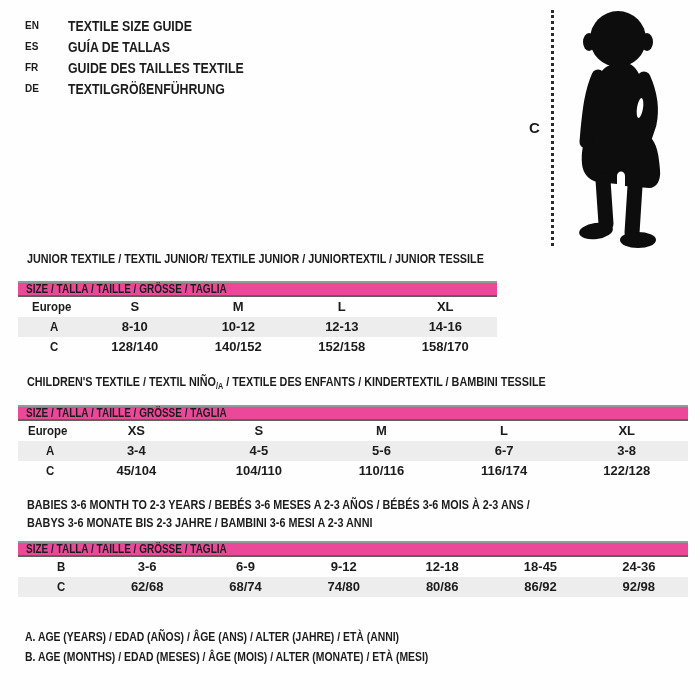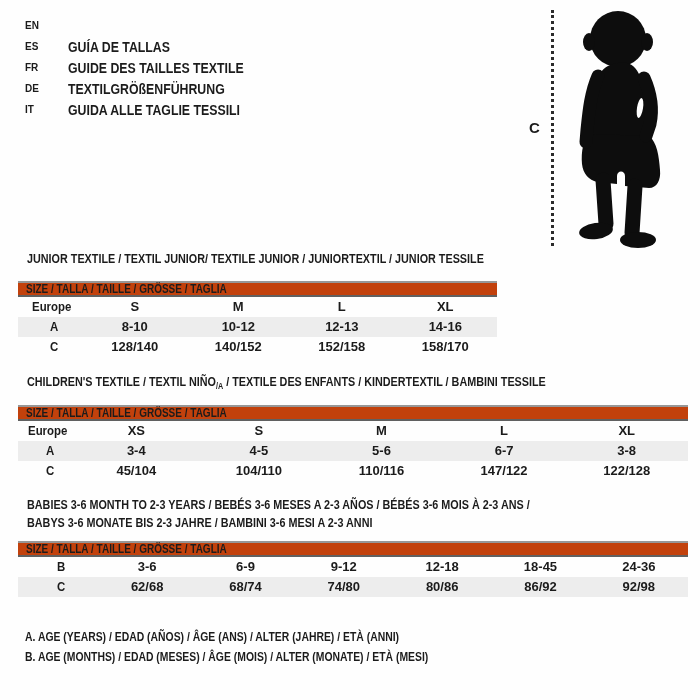--- a/index.html
+++ b/index.html
@@ -26,21 +26,21 @@
                border-left:3px dotted #2b2b2b;}
   .c-label{position:absolute;left:9px;top:115px;font-weight:700;font-size:15px;}
   .baby-svg{position:absolute;left:45px;top:2px;}
 
   
   .sec-title{font-weight:700;font-size:13.5px;line-height:18px;}
   .subA{font-size:9px;vertical-align:-3px;}
 
   
   .size-wrap{box-sizing:border-box;}
-  .size-bar{box-sizing:border-box;height:16px;background:#c2410c;
+  .size-bar{box-sizing:border-box;height:16px;background:#ec4899;
             border-top:2px solid #979797;border-bottom:2px solid #606060;
             display:flex;align-items:center;padding-left:8px;
             font-weight:700;font-size:12.5px;}
   table.size{border-collapse:collapse;table-layout:fixed;width:100%;
              font-weight:700;font-size:13px;}
   table.size td{height:20px;line-height:20px;padding:0;text-align:center;
                 overflow:hidden;}
   table.size td.lbl{text-align:center;padding-left:8px;}
   tr.alt{background:#ededed;}
 
@@ -48,36 +48,33 @@
   .legend-line{font-weight:700;font-size:13px;height:20px;line-height:20px;}
 </style>
 </head>
 <body>
 
 <div class="page">
 
   <div class="abs lang-list">
     <div class="lang-row">
       <span class="lang-code">EN</span>
+      <span class="lang-label"><span class="cx sx88">TEXTILE SIZE GUIDE</span></span>
     </div>
     <div class="lang-row">
       <span class="lang-code">ES</span>
       <span class="lang-label"><span class="cx sx88">GUÍA DE TALLAS</span></span>
     </div>
     <div class="lang-row">
       <span class="lang-code">FR</span>
       <span class="lang-label"><span class="cx sx88">GUIDE DES TAILLES TEXTILE</span></span>
     </div>
     <div class="lang-row">
       <span class="lang-code">DE</span>
       <span class="lang-label"><span class="cx sx88">TEXTILGRÖßENFÜHRUNG</span></span>
-    </div>
-    <div class="lang-row">
-      <span class="lang-code">IT</span>
-      <span class="lang-label"><span class="cx sx88">GUIDA ALLE TAGLIE TESSILI</span></span>
     </div>
   </div>
 
   <div class="abs figure">
     <div class="dotted-line"></div>
     <div class="c-label">C</div>
     <svg class="baby-svg" width="132" height="243" viewBox="0 0 132 243" xmlns="http://www.w3.org/2000/svg">
       <g fill="#0d0d0d" stroke="none">
         <circle cx="53" cy="33" r="28"></circle>
         <ellipse cx="24" cy="36" rx="6" ry="9"></ellipse>
@@ -169,21 +166,21 @@
         <td>4-5</td>
         <td>5-6</td>
         <td>6-7</td>
         <td>3-8</td>
       </tr>
       <tr>
         <td class="lbl"><span class="cx sx88">C</span></td>
         <td>45/104</td>
         <td>104/110</td>
         <td>110/116</td>
-        <td>147/122</td>
+        <td>116/174</td>
         <td>122/128</td>
       </tr>
     </tbody>
       </table>
   </div>
 
   <div class="abs sec-title" style="left:27px;top:496px;">
     <div><span class="cx sx80">BABIES 3-6 MONTH TO 2-3 YEARS / BEBÉS 3-6 MESES A 2-3 AÑOS / BÉBÉS 3-6 MOIS À 2-3 ANS /</span></div>
     <div><span class="cx sx80">BABYS 3-6 MONATE BIS 2-3 JAHRE / BAMBINI 3-6 MESI A 2-3 ANNI</span></div>
   </div>

